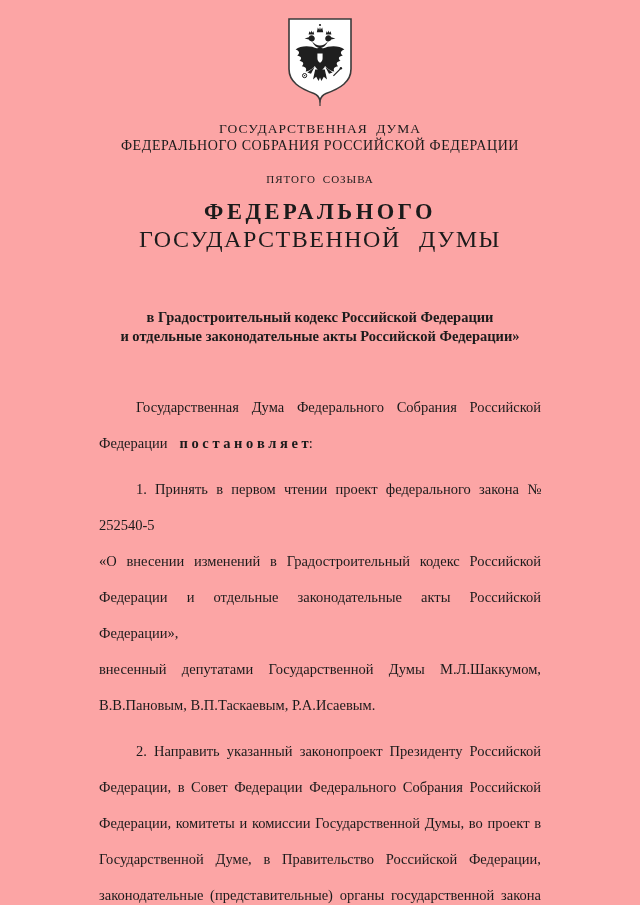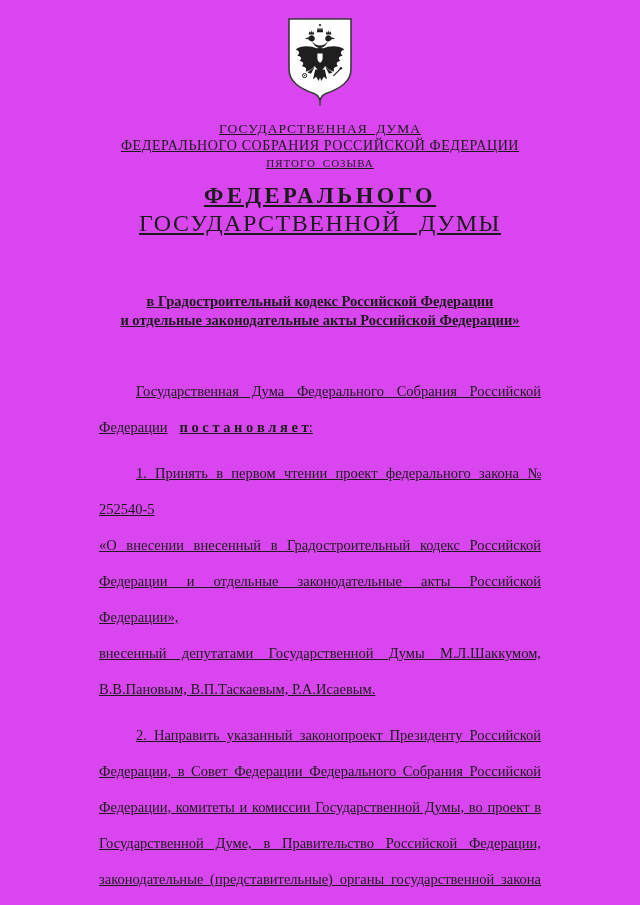--- a/index.html
+++ b/index.html
@@ -1,25 +1,24 @@
 <!DOCTYPE html>
 <html><head>
 <meta charset="utf-8">
 <style>
   html, body { margin: 0; padding: 0; background: #ffffff; }
   .page {
     position: relative;
     width: 640px;
     height: 905px;
     margin: 0 auto;
-    background: #d946ef;
+    background: #fca5a5;
     color: #1b1b1b;
     font-family: "Liberation Serif", serif;
     overflow: hidden;
-    text-decoration: underline;
   }
   .emblem-wrap {
     display: flex;
     justify-content: center;
     padding-top: 17px;
   }
   .org-line1 {
     margin-top: 11px;
     text-align: center;
     font-size: 13.5px;
@@ -27,21 +26,21 @@
     word-spacing: 4px;
     line-height: 16px;
   }
   .org-line2 {
     text-align: center;
     font-size: 14px;
     letter-spacing: 0.6px;
     line-height: 17px;
   }
   .convocation {
-    margin-top: 3px;
+    margin-top: 19px;
     text-align: center;
     font-size: 11px;
     letter-spacing: 1px;
     word-spacing: 3px;
     line-height: 13px;
   }
   .doc-type {
     margin-top: 13px;
     text-align: center;
     font-size: 22.5px;
@@ -128,21 +127,21 @@
 
   <div class="body-text">
 
     <div class="para">
       <div class="line j ind">Государственная Дума Федерального Собрания Российской</div>
       <div class="line l"><span>Федерации</span><span class="decree-emph">п о с т а н о в л я е т</span><span>:</span></div>
     </div>
 
     <div class="para">
       <div class="line j ind">1. Принять в первом чтении проект федерального закона № 252540-5</div>
-      <div class="line j">«О внесении внесенный в Градостроительный кодекс Российской</div>
+      <div class="line j">«О внесении изменений в Градостроительный кодекс Российской</div>
       <div class="line j">Федерации и отдельные законодательные акты Российской Федерации»,</div>
       <div class="line j">внесенный депутатами Государственной Думы М.Л.Шаккумом,</div>
       <div class="line l">В.В.Пановым, В.П.Таскаевым, Р.А.Исаевым.</div>
     </div>
 
     <div class="para">
       <div class="line j ind">2. Направить указанный законопроект Президенту Российской</div>
       <div class="line j">Федерации, в Совет Федерации Федерального Собрания Российской</div>
       <div class="line j">Федерации, комитеты и комиссии Государственной Думы, во проект в</div>
       <div class="line j">Государственной Думе, в Правительство Российской Федерации,</div>

